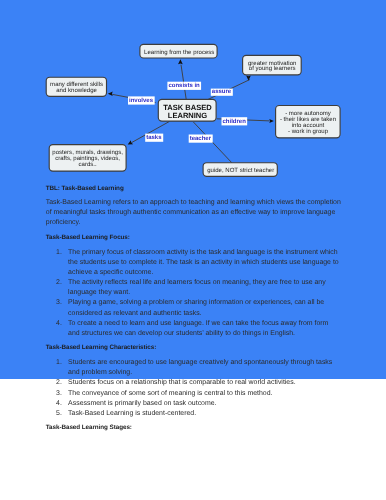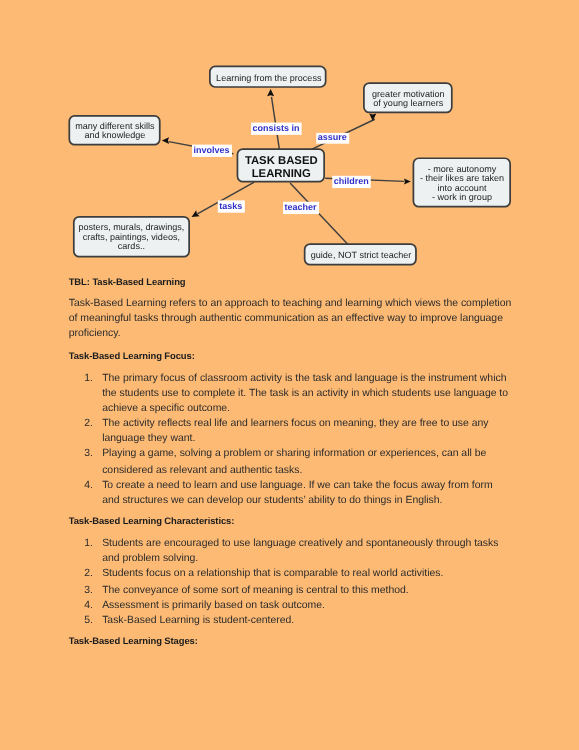--- a/index.html
+++ b/index.html
@@ -1,18 +1,18 @@
 <!DOCTYPE html>
 <html><head>
 <meta charset="utf-8">
 <style>
   html,body{margin:0;padding:0;}
   body{width:386px;height:500px;background:#ffffff;font-family:"Liberation Sans",sans-serif;color:#2b2b2b;overflow:hidden;
        -webkit-font-smoothing:antialiased;text-rendering:geometricPrecision;}
-  .page{position:relative;width:386px;height:500px;background:#fdba74;}
+  .page{position:relative;width:386px;height:379px;background:#3b82f6;}
   .diagram{position:absolute;left:0;top:0;width:386px;height:186px;}
   .doc{position:absolute;left:45.8px;top:183.5px;width:300px;font-size:6.95px;line-height:10.15px;color:#2b2b2b;}
   .h{font-weight:bold;font-size:6.3px;letter-spacing:-0.06px;color:#1c1c1c;}
   .gap{height:4.45px;}
   .gap2{height:4.45px;}
   p.para{margin:0;width:298px;}
   ol.lst{margin:0;padding:0;list-style:none;}
   ol.lst li{position:relative;padding-left:22.3px;width:272px;}
   ol.lst li .num{position:absolute;left:10.3px;top:0;width:14px;}
   svg{display:block;}

